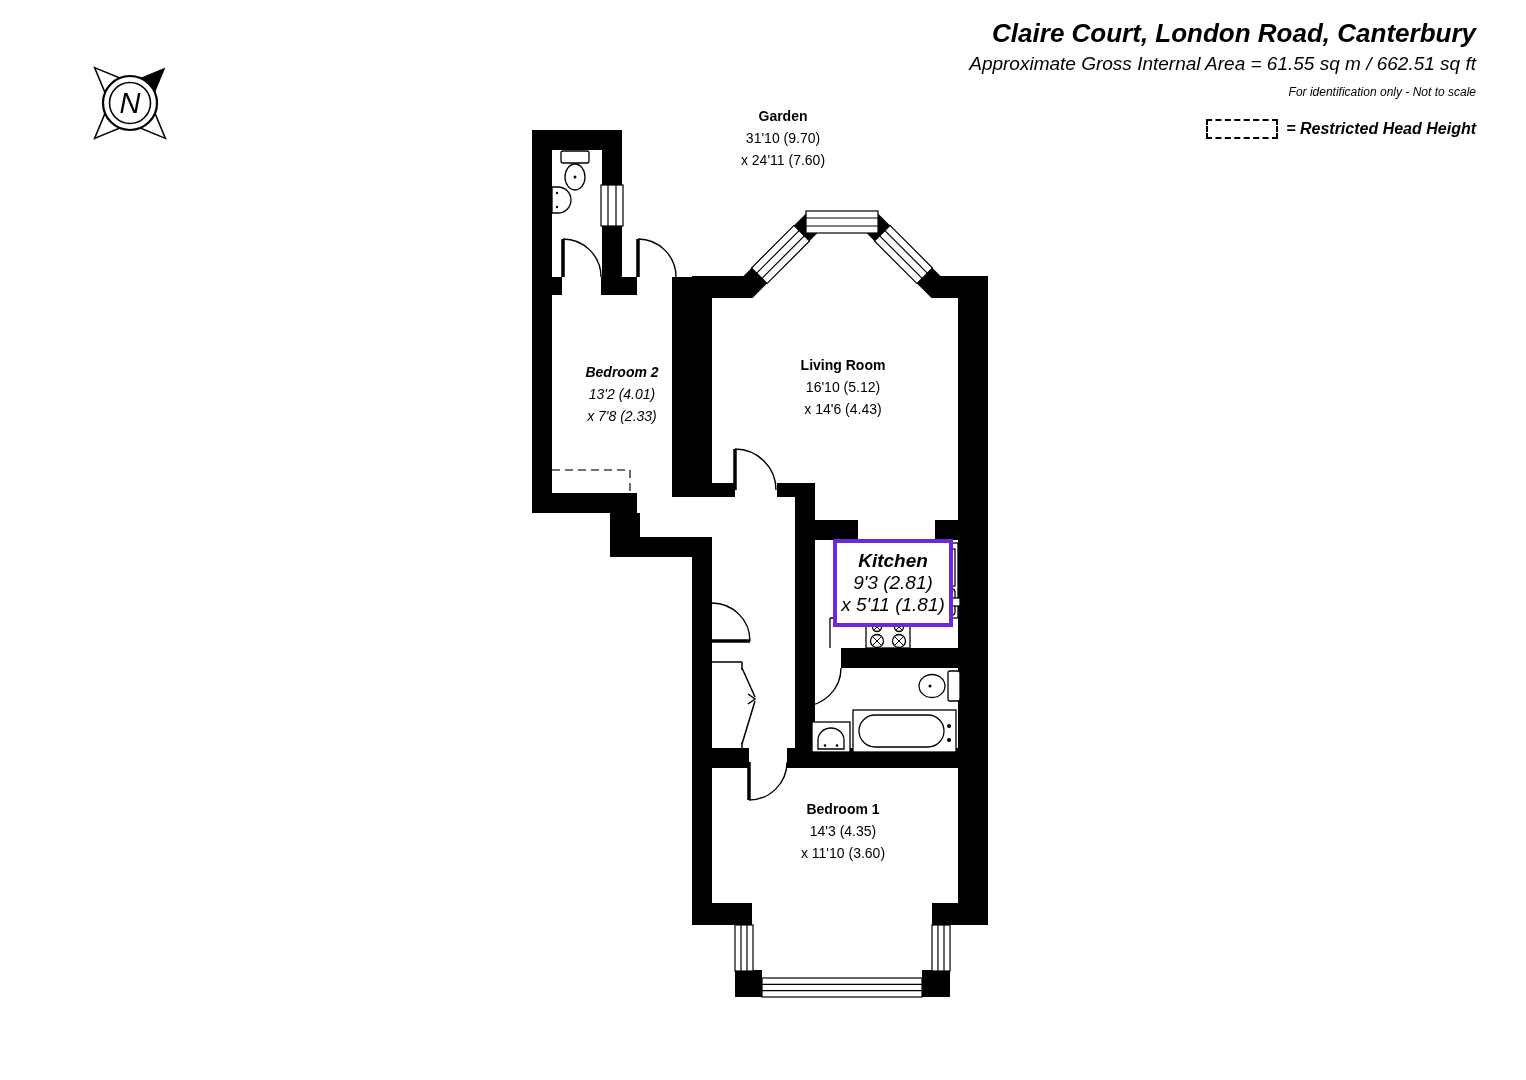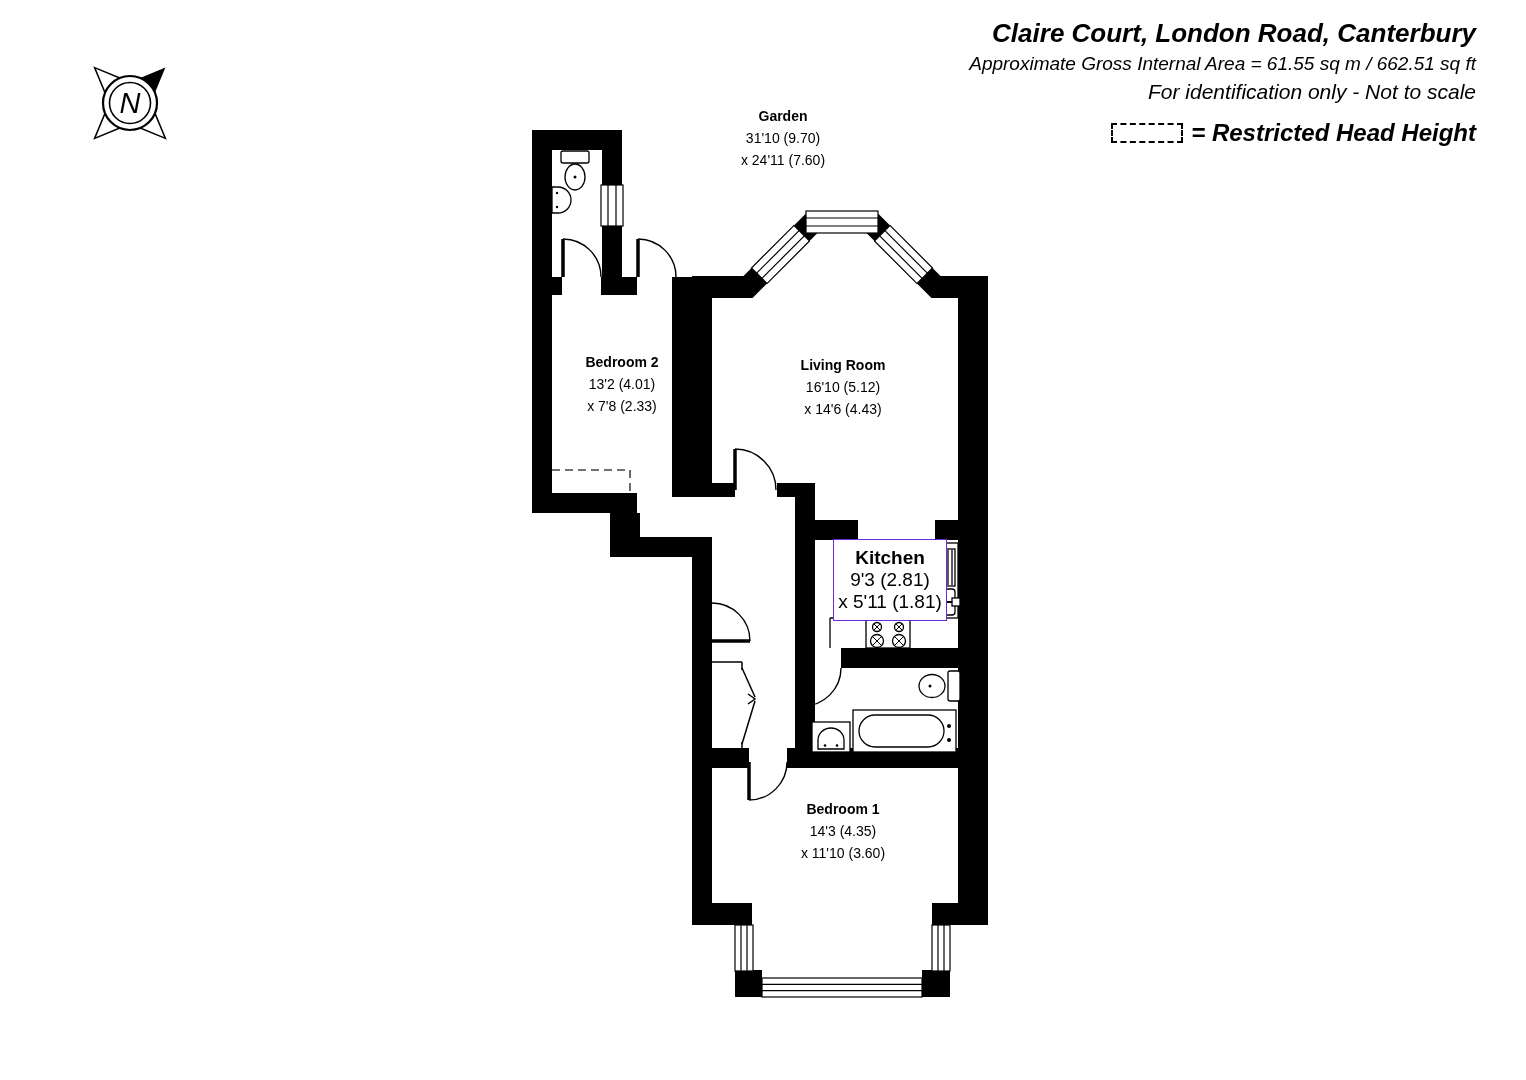--- a/index.html
+++ b/index.html
@@ -1,28 +1,28 @@
 <!DOCTYPE html>
 <html><head>
 <meta charset="utf-8">
 <style>
   html,body{margin:0;padding:0;background:#fff;font-family:"Liberation Sans",sans-serif;color:#000;}
   .page{position:relative;width:1526px;height:1080px;background:#fff;overflow:hidden;}
   svg.plan{position:absolute;left:0;top:0;}
   .header{position:absolute;top:19px;right:50px;text-align:right;font-style:italic;}
   .header .title{font-size:26px;font-weight:bold;line-height:28px;margin-bottom:6px;}
   .header .area{font-size:19px;line-height:21px;margin-bottom:9px;}
-  .header .disclaimer{font-size:21px;line-height:18px;margin-bottom:18px;}
+  .header .disclaimer{font-size:12px;line-height:18px;margin-bottom:18px;}
   .legend{display:flex;justify-content:flex-end;align-items:center;gap:8px;}
   .legend-box{width:68px;height:16px;border:2px dashed #000;background:#fff;}
-  .legend-label{font-size:24px;font-weight:bold;}
+  .legend-label{font-size:16px;font-weight:bold;}
   .room-label{position:absolute;text-align:center;transform:translateX(-50%);font-size:14px;line-height:22px;white-space:nowrap;}
   .room-label .rname{font-weight:bold;}
-  .kitchen-box{position:absolute;left:833px;top:539px;width:112px;height:80px;background:#fff;border:1px solid #6d28d9;
-    display:flex;flex-direction:column;justify-content:center;text-align:center;font-size:19px;line-height:22px;white-space:nowrap;}
+  .kitchen-box{position:absolute;left:833px;top:539px;width:112px;height:80px;background:#fff;border:4px solid #6d28d9;
+    display:flex;flex-direction:column;justify-content:center;text-align:center;font-size:19px;line-height:22px;white-space:nowrap;font-style:italic;}
   .kitchen-box .rname{font-weight:bold;}
   .floor-label{position:absolute;left:532px;top:1021px;font-size:29px;font-weight:bold;letter-spacing:.5px;}
 </style>
 </head>
 <body>
 
 <div class="page">
 
   <div class="header">
     <div class="title">Claire Court, London Road, Canterbury</div>
@@ -222,21 +222,21 @@
       </g>
     </g>
   </svg>
 
   <div class="room-label" style="left:783px;top:105px;">
     <div class="rname">Garden</div>
     <div>31'10 (9.70)</div>
     <div>x 24'11 (7.60)</div>
   </div>
 
-  <div class="room-label" style="left:622px;top:351px;">
+  <div class="room-label" style="left:622px;top:361px;font-style:italic;">
     <div class="rname">Bedroom 2</div>
     <div>13'2 (4.01)</div>
     <div>x 7'8 (2.33)</div>
   </div>
 
   <div class="room-label" style="left:843px;top:354px;">
     <div class="rname">Living Room</div>
     <div>16'10 (5.12)</div>
     <div>x 14'6 (4.43)</div>
   </div>

